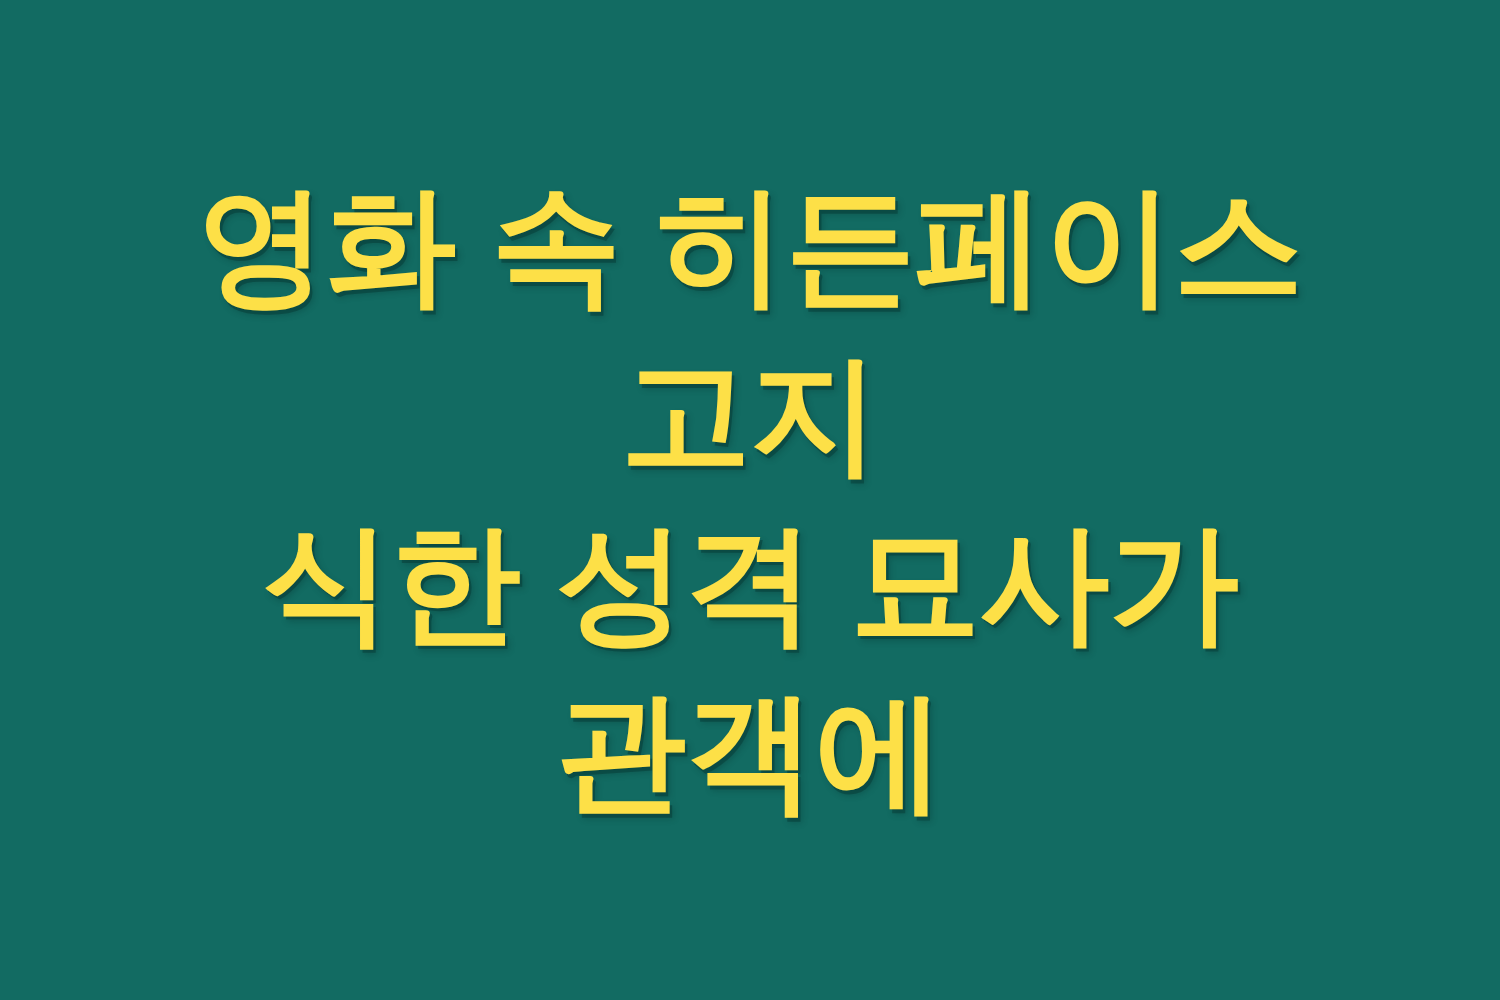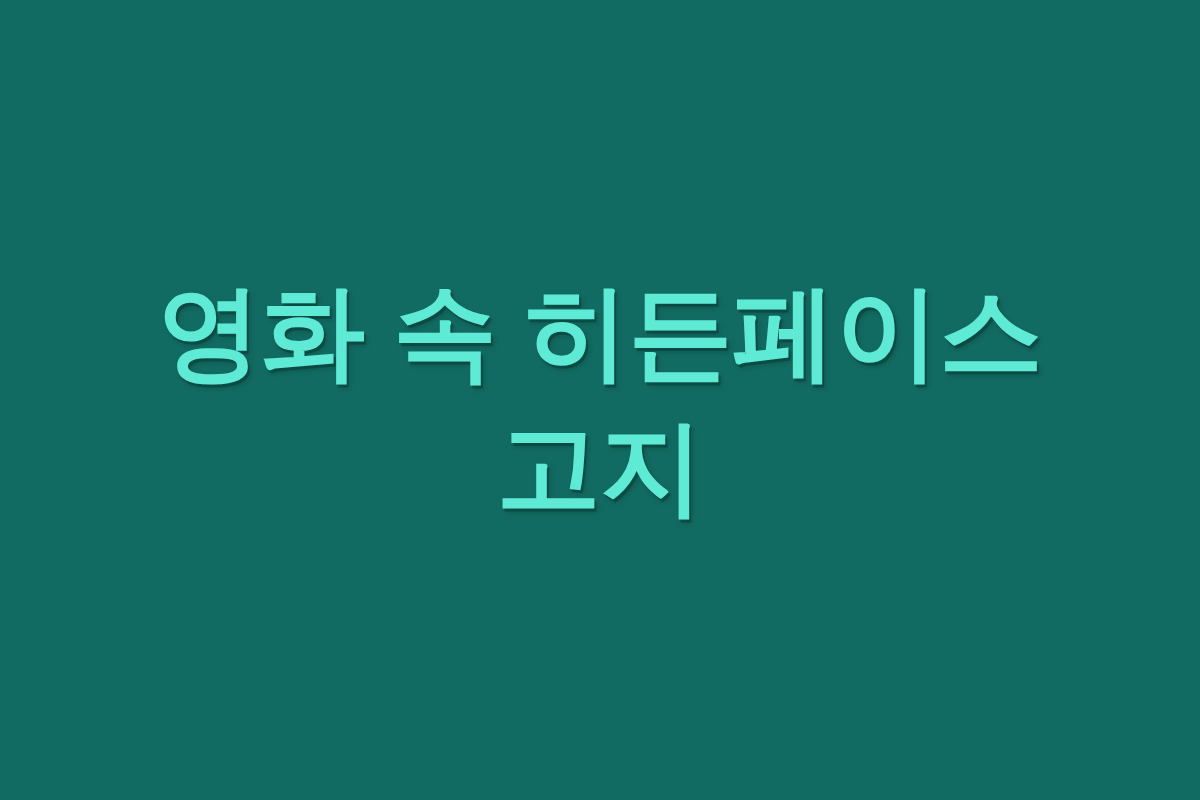--- a/index.html
+++ b/index.html
@@ -44,17 +44,18 @@
 
   #headline .line {
     display: block;
   }
 </style>
 </head>
 <body>
 
 <div id="canvas" style="background: rgb(18, 107, 98);">
 
-  <h1 id="headline" style="color: #5eead4;">
+  <h1 id="headline" style="color: #fde047;">
     <span class="line">영화 속 히든페이스 고지</span>
+    <span class="line">식한 성격 묘사가 관객에</span>
   </h1>
 
 </div>
 
 </body></html>

